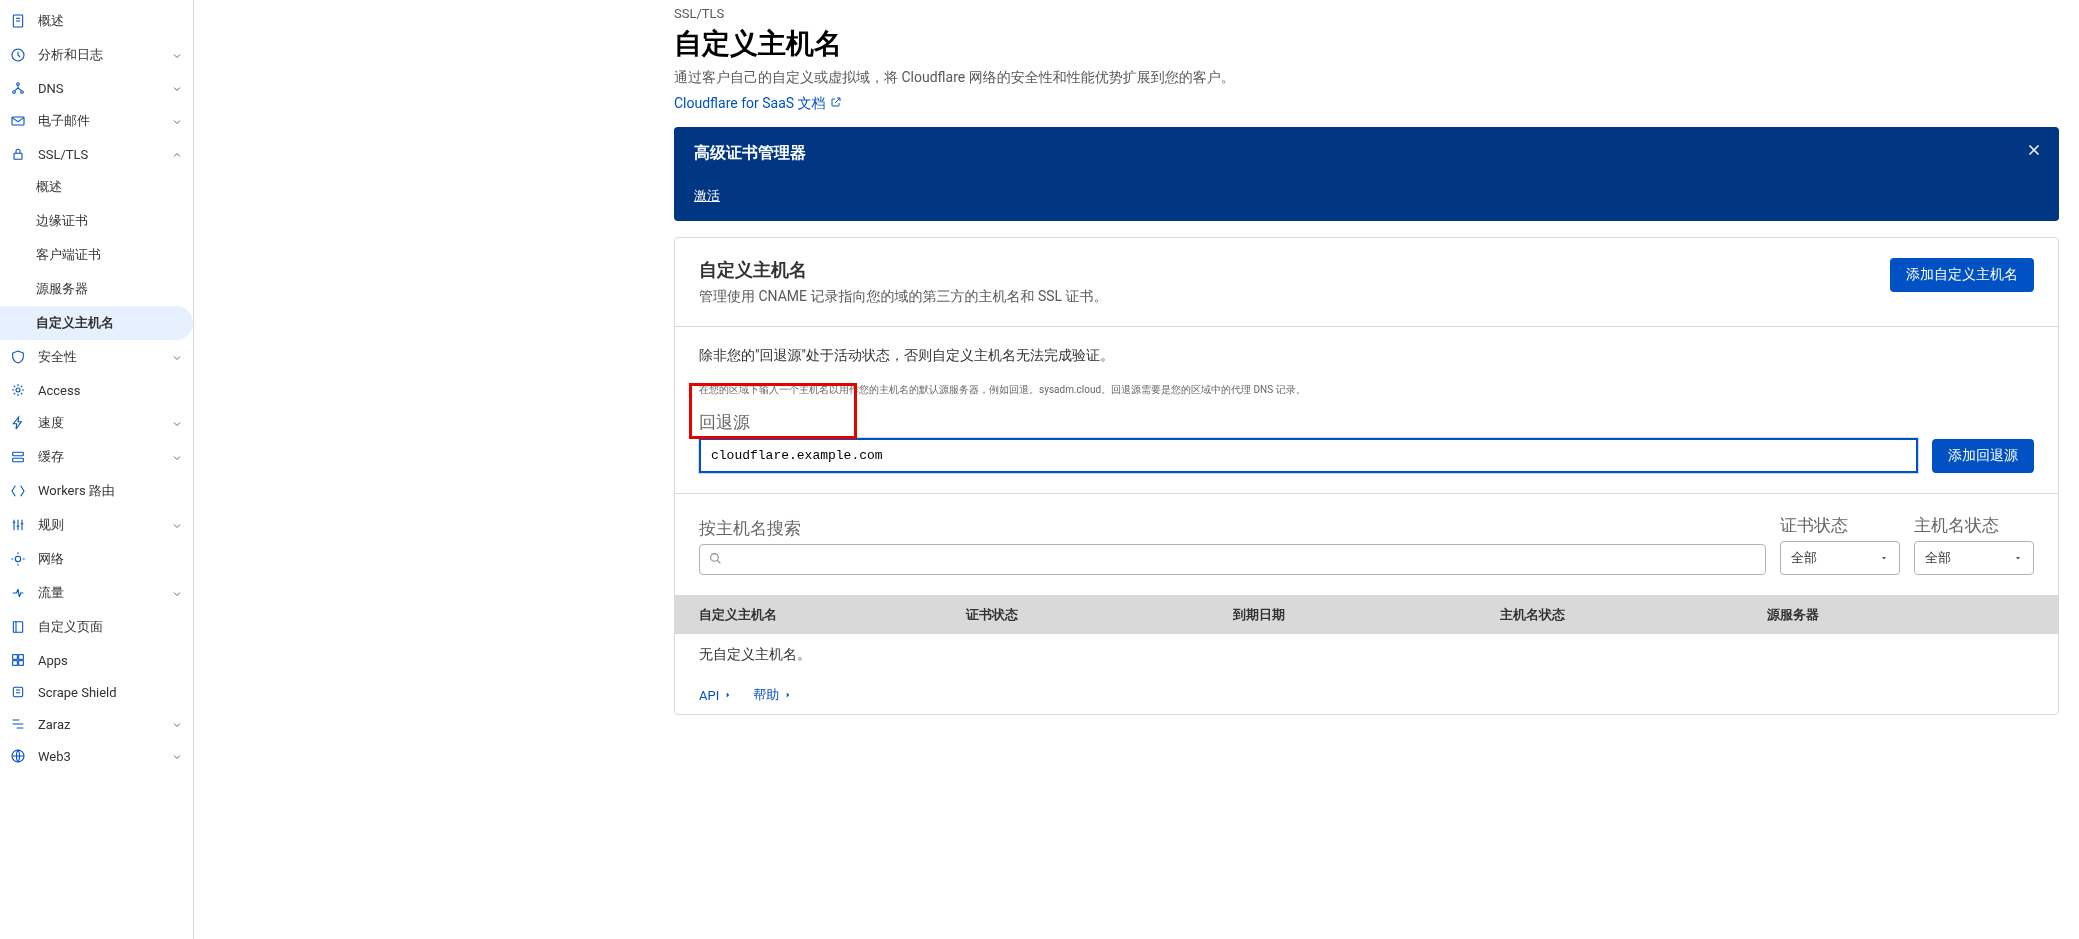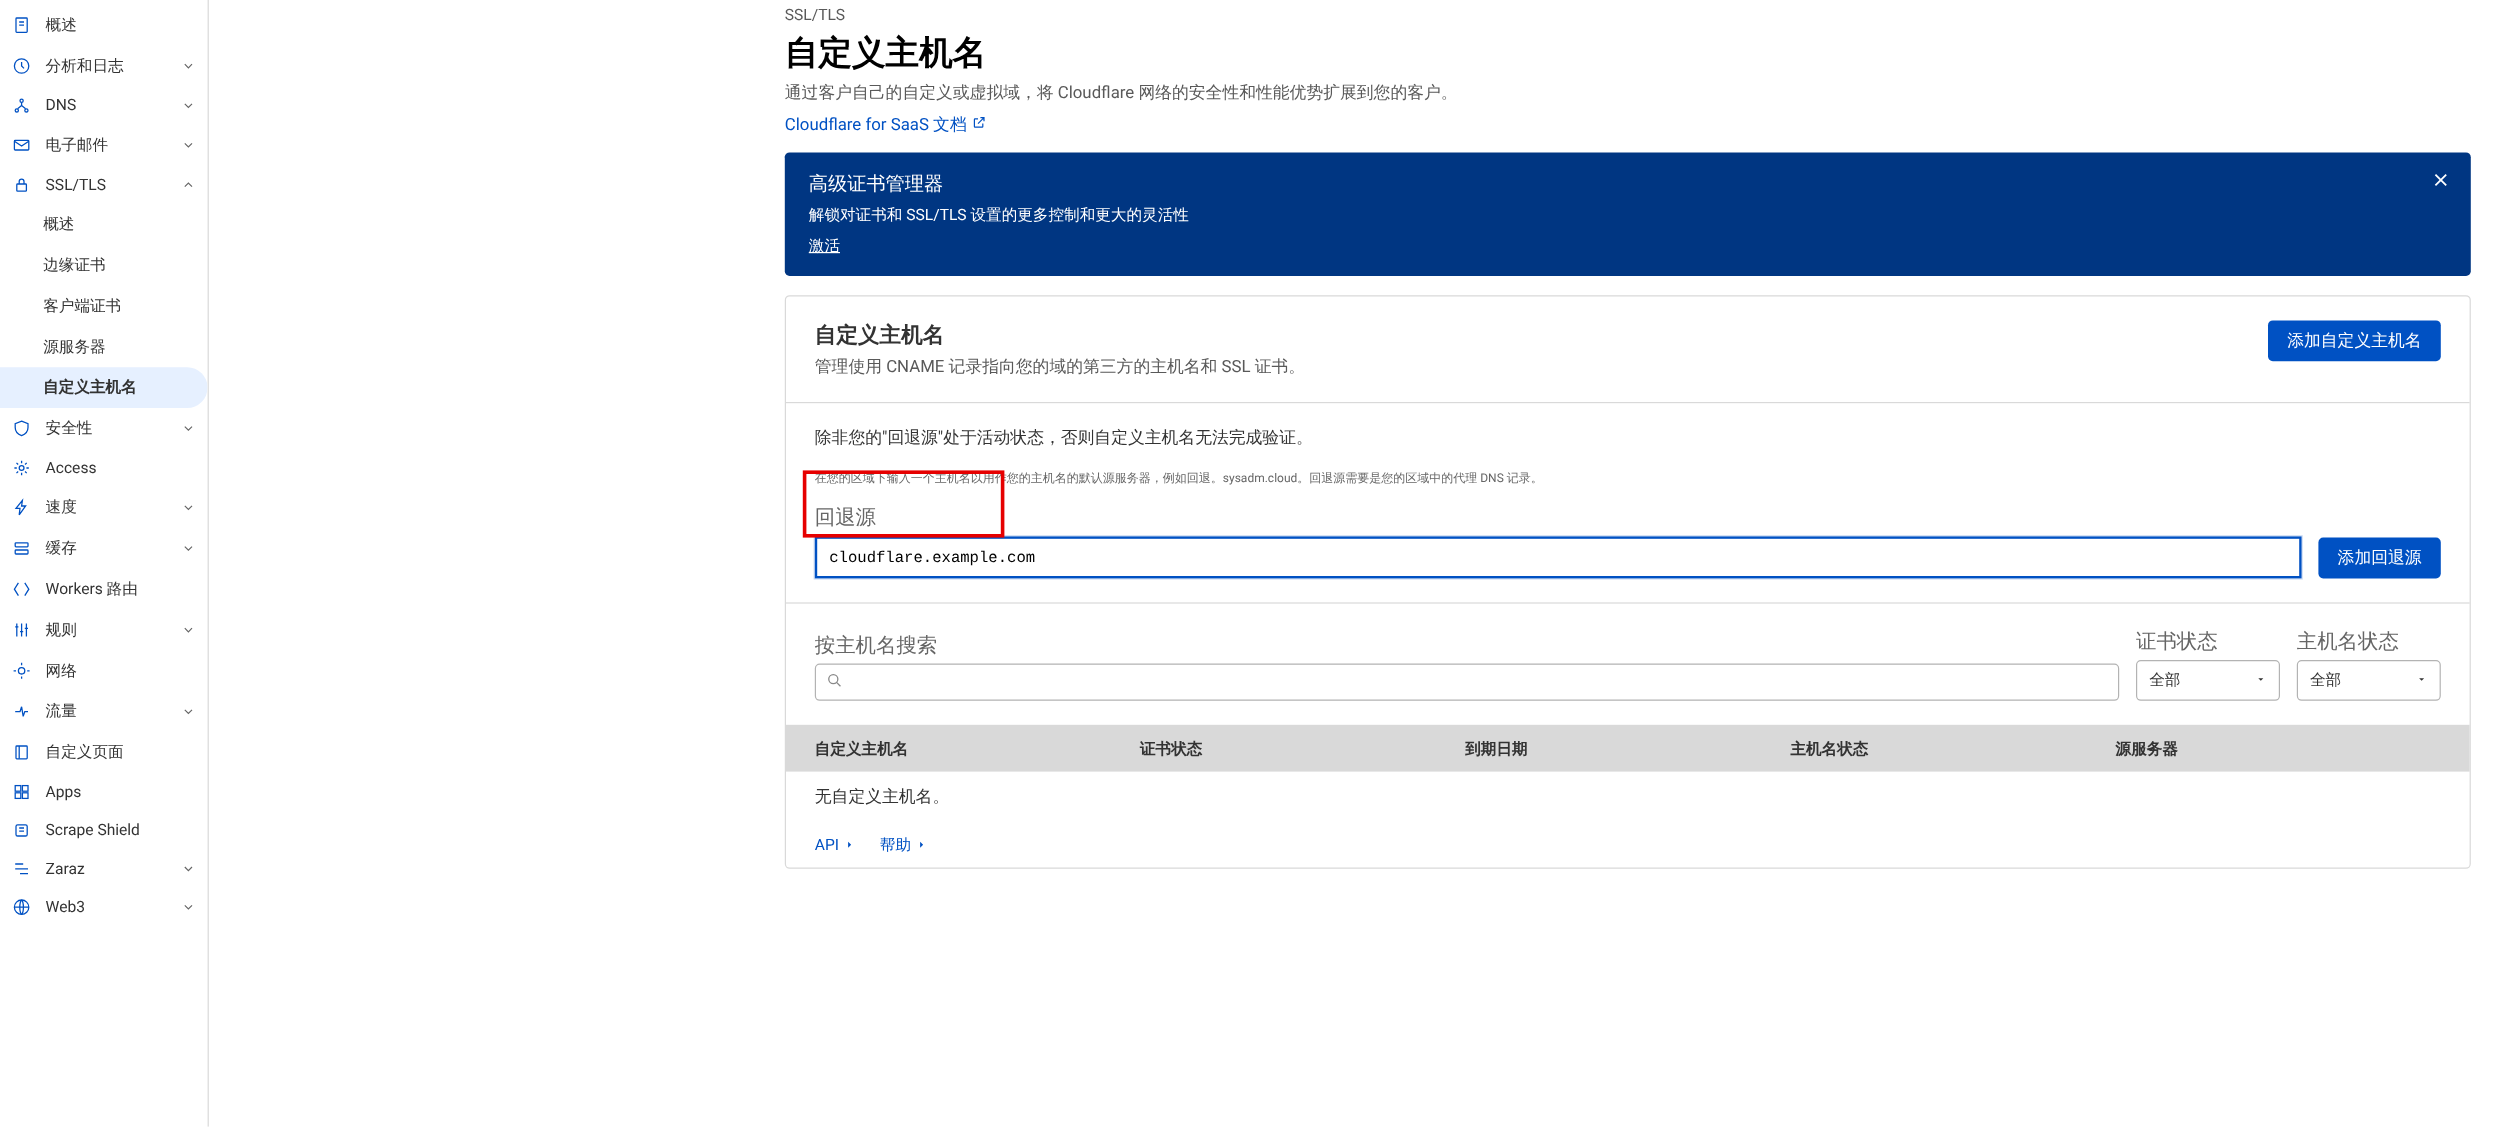--- a/index.html
+++ b/index.html
@@ -1,33 +1,33 @@
 <!DOCTYPE html>
 <html><head>
 <meta charset="utf-8">
 <style>
 * { margin: 0; padding: 0; box-sizing: border-box; font-family: -apple-system, BlinkMacSystemFont, "Segoe UI", Roboto, "Helvetica Neue", Arial, sans-serif; }
 body { display: flex; background: #fff; font-size: 14px; color: #333; }
-.sidebar { width: 174px; border-right: 1px solid #d9d9d9; padding-top: 4px; height: 100vh; overflow-y: auto; }
+.sidebar { width: 194px; border-right: 1px solid #d9d9d9; padding-top: 4px; height: 100vh; overflow-y: auto; }
 .nav-item { display: flex; align-items: center; padding: 8px 10px; cursor: pointer; color: #333; position: relative; }
 .nav-item.sub { padding-left: 36px; font-size: 13px; }
 .nav-item.active { background: #e6f0ff; border-top-right-radius: 20px; border-bottom-right-radius: 20px; font-weight: 600; }
 .nav-icon { width: 16px; height: 16px; display: flex; align-items: center; justify-content: center; color: #0051c3; margin-right: 12px; flex-shrink: 0; }
 .nav-icon svg { width: 16px; height: 16px; stroke: currentColor; fill: none; stroke-width: 1.6; }
 .nav-label { flex: 1; font-size: 13px; }
 .nav-chevron { width: 12px; height: 12px; color: #666; }
 .nav-chevron svg { width: 12px; height: 12px; stroke: currentColor; fill: none; stroke-width: 2; }
 .main { flex: 1; padding: 6px 20px 20px 480px; max-width: 100%; }
 .breadcrumb { font-size: 13px; color: #595959; margin-bottom: 4px; }
 .page-title { font-size: 28px; font-weight: 700; color: #000; margin-bottom: 6px; }
 .page-desc { font-size: 14px; color: #595959; margin-bottom: 8px; }
 .doc-link { color: #0051c3; text-decoration: none; font-size: 14px; border-bottom: 1px solid #0051c3; padding-bottom: 18px; }
 .ext-icon { display: inline-block; margin-left: 4px; color: #0051c3; }
 .banner { background: #003682; color: #fff; padding: 16px 20px; margin-top: 14px; border-radius: 4px; position: relative; }
-.banner-title { font-size: 16px; font-weight: 400; margin-bottom: 6px; }
+.banner-title { font-size: 16px; font-weight: 700; margin-bottom: 23px; }
 .banner-desc { font-size: 13px; margin-bottom: 8px; }
 .banner-link { color: #fff; text-decoration: underline; font-size: 13px; }
 .banner-close { position: absolute; top: 14px; right: 16px; cursor: pointer; color: #fff; }
 .card { border: 1px solid #d9d9d9; border-radius: 4px; margin-top: 16px; background: #fff; }
 .card-section { padding: 20px 24px; border-bottom: 1px solid #d9d9d9; }
 .card-section:last-child { border-bottom: none; }
 .card-header { display: flex; justify-content: space-between; align-items: flex-start; }
 .card-title { font-size: 18px; font-weight: 700; margin-bottom: 6px; }
 .card-subtitle { font-size: 14px; color: #595959; }
 .btn-primary { background: #0051c3; color: #fff; border: none; padding: 8px 16px; border-radius: 4px; font-size: 14px; cursor: pointer; }
@@ -270,21 +270,20 @@
 <main class="main">
   <div class="breadcrumb">SSL/TLS</div>
   <h1 class="page-title">自定义主机名</h1>
   <p class="page-desc">通过客户自己的自定义或虚拟域，将 Cloudflare 网络的安全性和性能优势扩展到您的客户。</p>
   <a class="doc-link"><span>Cloudflare for SaaS 文档</span><span class="ext-icon"><svg width="12" height="12" viewBox="0 0 24 24" fill="none" stroke="currentColor" stroke-width="2">
           <path d="M14 4h6v6M20 4L10 14M18 14v5a1 1 0 01-1 1H5a1 1 0 01-1-1V7a1 1 0 011-1h5"></path>
         </svg></span></a>
 
   <div class="banner">
     <div class="banner-title">高级证书管理器</div>
-    <div class="banner-desc">解锁对证书和 SSL/TLS 设置的更多控制和更大的灵活性</div>
     <a class="banner-link">激活</a>
     <span class="banner-close"><svg width="18" height="18" viewBox="0 0 24 24" fill="none" stroke="currentColor" stroke-width="2">
           <path d="M6 6l12 12M6 18L18 6"></path>
         </svg></span>
   </div>
 
   <div class="card">
     <div class="card-section card-header">
       <div>
         <div class="card-title">自定义主机名</div>

